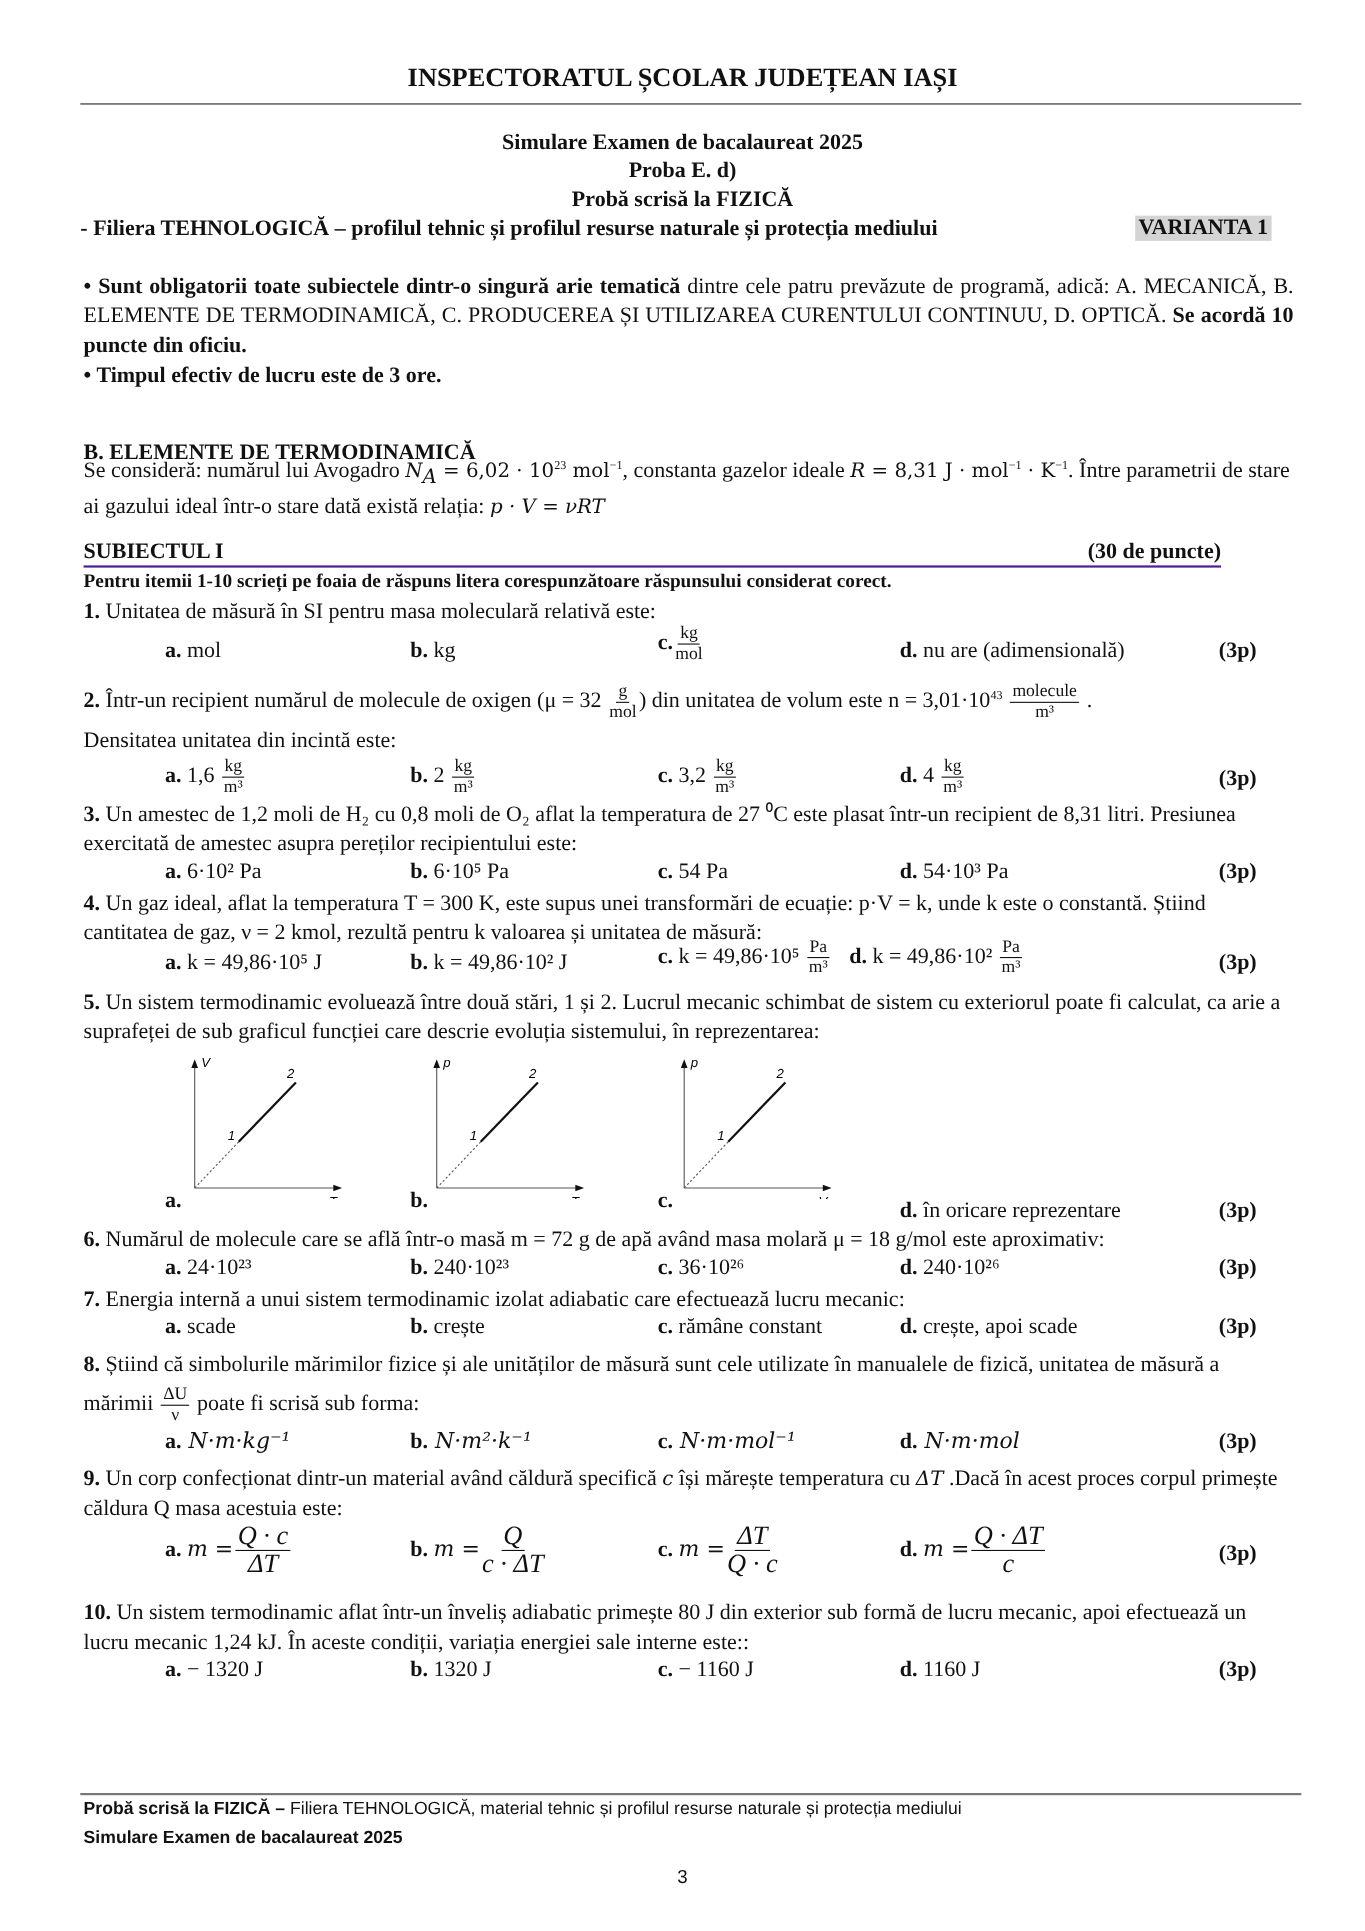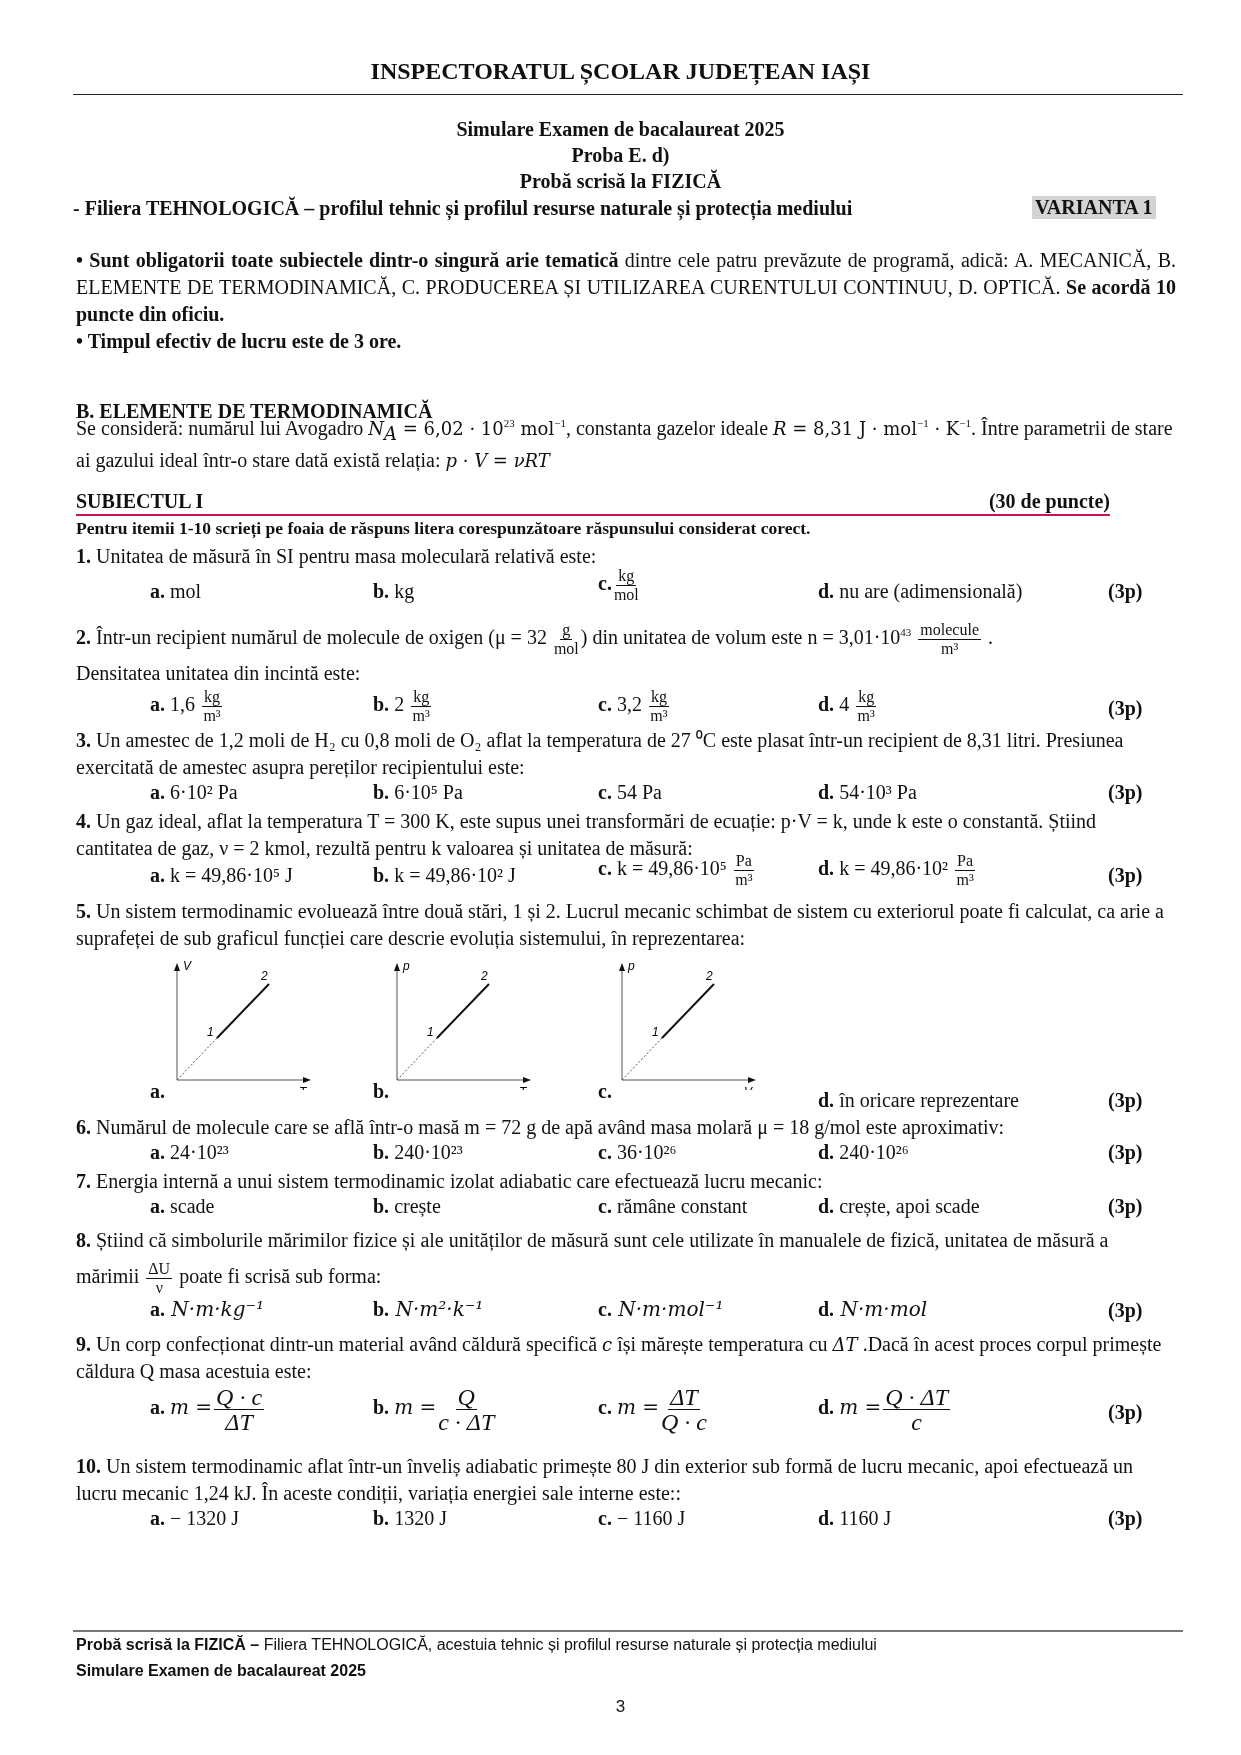--- a/index.html
+++ b/index.html
@@ -12,21 +12,21 @@
   .hr-top { left:73px; width:1110px; top:94px; border-top:1.5px solid #222; height:0; }
   .t1 { top:118px; font-weight:bold; font-size:20px; }
   .t2 { top:144px; font-weight:bold; font-size:20px; }
   .t3 { top:170px; font-weight:bold; font-size:20px; }
   .filiera { left:73px; top:197px; font-weight:bold; font-size:20px; white-space:nowrap; }
   .varianta { left:1032px; top:196px; font-weight:bold; font-size:20px; background:#d4d4d4; padding:0 3px; }
   .para { left:76px; width:1100px; font-size:20px; line-height:27px; text-align:justify; }
   .sec-title { left:76px; top:384px; font-weight:bold; font-size:20px;margin-top:16px; }
   .math { font-family:"DejaVu Serif", serif; font-size:18px; }
   .mi { font-style:italic; font-family:"DejaVu Serif", serif; font-size:18px; }
-  .subiect { left:76px; top:490px; width:1034px; font-weight:bold; font-size:20px; border-bottom:2px solid #be185d; height:24px; }
+  .subiect { left:76px; top:490px; width:1034px; font-weight:bold; font-size:20px; border-bottom:2px solid #4c1d95; height:24px; }
   .subiect .pts { position:absolute; right:0; top:0; }
   .instr { left:76px; top:518px; font-weight:bold; font-size:17.5px; }
   .q { left:76px; width:1100px; font-size:20px; line-height:27px; }
   .opt { font-size:20px; white-space:nowrap; }
   .pts3 { left:1108px; font-weight:bold; font-size:20px; }
   .frac { display:inline-flex; flex-direction:column; align-items:center; vertical-align:middle; font-size:16px; line-height:18px; margin:0 2px; }
   .frac .num { border-bottom:1px solid #111; padding:0 2px; }
   .frac.big { font-size:24px; line-height:24px; font-style:italic; }
   sup { font-size:11px; }
   sub { font-size:11px; }
@@ -113,21 +113,21 @@
 
 <div class="abs q" style="top:808px;">
   <b>4.</b><span> Un gaz ideal, aflat la temperatura T = 300 K, este supus unei transformări de ecuație: p·V = k, unde k este o constantă. Știind cantitatea de gaz, ν = 2 kmol, rezultă pentru k valoarea și unitatea de măsură:</span>
 </div>
 <div class="abs opt" style="left:150px; top:864px;"><b>a.</b><span> k = 49,86·10⁵ J</span></div>
 <div class="abs opt" style="left:373px; top:864px;"><b>b.</b><span> k = 49,86·10² J</span></div>
 <div class="abs opt" style="left:598px; top:852px;"><b>c.</b><span> k = 49,86·10⁵ </span><span class="frac">
       <span class="num">Pa</span>
       <span>m³</span>
     </span></div>
-<div class="abs opt" style="left:818px; top:852px;"><b>d.</b><span> k = 49,86·10² </span><span class="frac">
+<div class="abs opt" style="left:772px; top:852px;"><b>d.</b><span> k = 49,86·10² </span><span class="frac">
       <span class="num">Pa</span>
       <span>m³</span>
     </span></div>
 <div class="abs pts3" style="top:864px;">(3p)</div>
 
 <div class="abs q" style="top:898px;">
   <b>5.</b><span> Un sistem termodinamic evoluează între două stări, 1 și 2. Lucrul mecanic schimbat de sistem cu exteriorul poate fi calculat, ca arie a suprafeței de sub graficul funcției care descrie evoluția sistemului, în reprezentarea:</span>
 </div>
 
 <div class="abs" style="left:150px; top:1080px;"><b>a.</b></div>
@@ -229,15 +229,15 @@
 <div class="abs q" style="top:1453px;">
   <b>10.</b><span> Un sistem termodinamic aflat într-un înveliș adiabatic primește 80 J din exterior sub formă de lucru mecanic, apoi efectuează un lucru mecanic 1,24 kJ. În aceste condiții, variația energiei sale interne este::</span>
 </div>
 <div class="abs opt" style="left:150px; top:1507px;"><b>a.</b><span> − 1320 J</span></div>
 <div class="abs opt" style="left:373px; top:1507px;"><b>b.</b><span> 1320 J</span></div>
 <div class="abs opt" style="left:598px; top:1507px;"><b>c.</b><span>  − 1160 J</span></div>
 <div class="abs opt" style="left:818px; top:1507px;"><b>d.</b><span> 1160 J</span></div>
 <div class="abs pts3" style="top:1507px;">(3p)</div>
 
 <div class="abs hr-foot"></div>
-<div class="abs foot" style="top:1636px;"><b>Probă scrisă la FIZICĂ –</b><span> Filiera TEHNOLOGICĂ, acestuia tehnic și profilul resurse naturale și protecția mediului</span></div>
+<div class="abs foot" style="top:1636px;"><b>Probă scrisă la FIZICĂ –</b><span> Filiera TEHNOLOGICĂ, material tehnic și profilul resurse naturale și protecția mediului</span></div>
 <div class="abs foot b" style="top:1662px;">Simulare Examen de bacalaureat 2025</div>
 <div class="abs center pagenum">3</div>
 
 </body></html>

